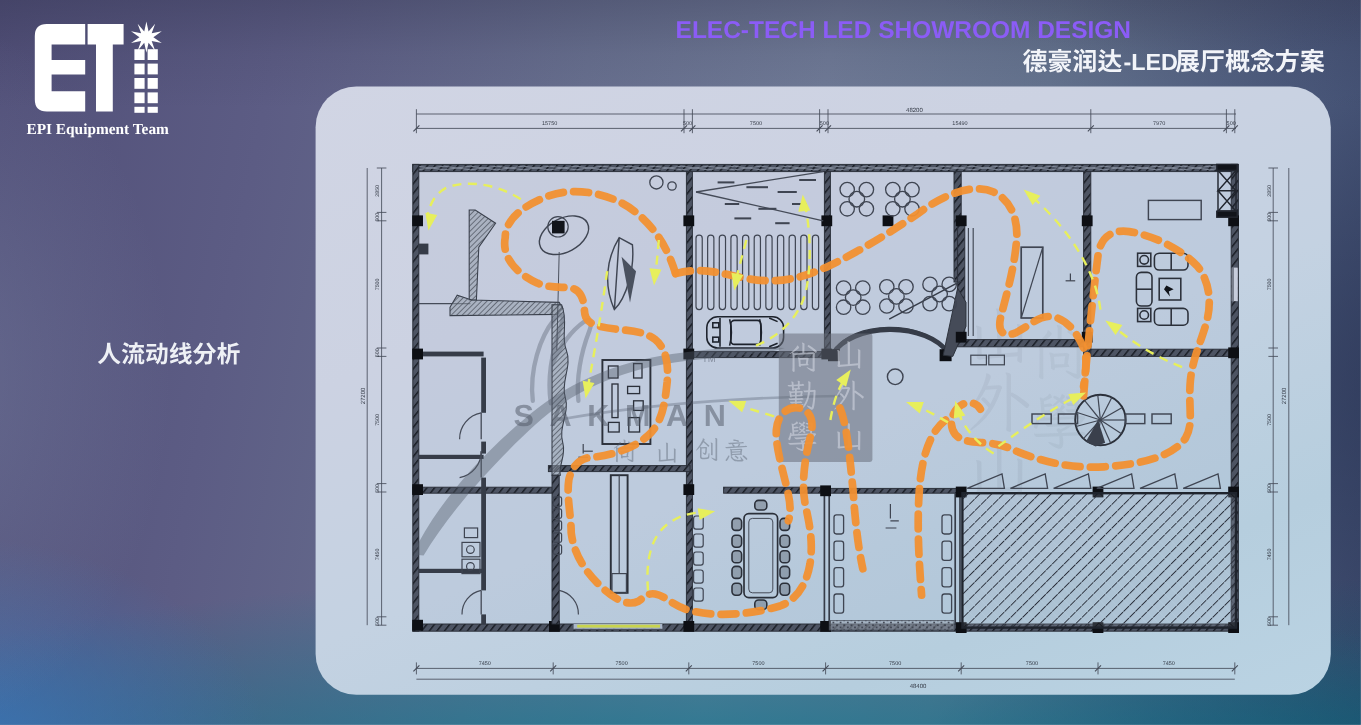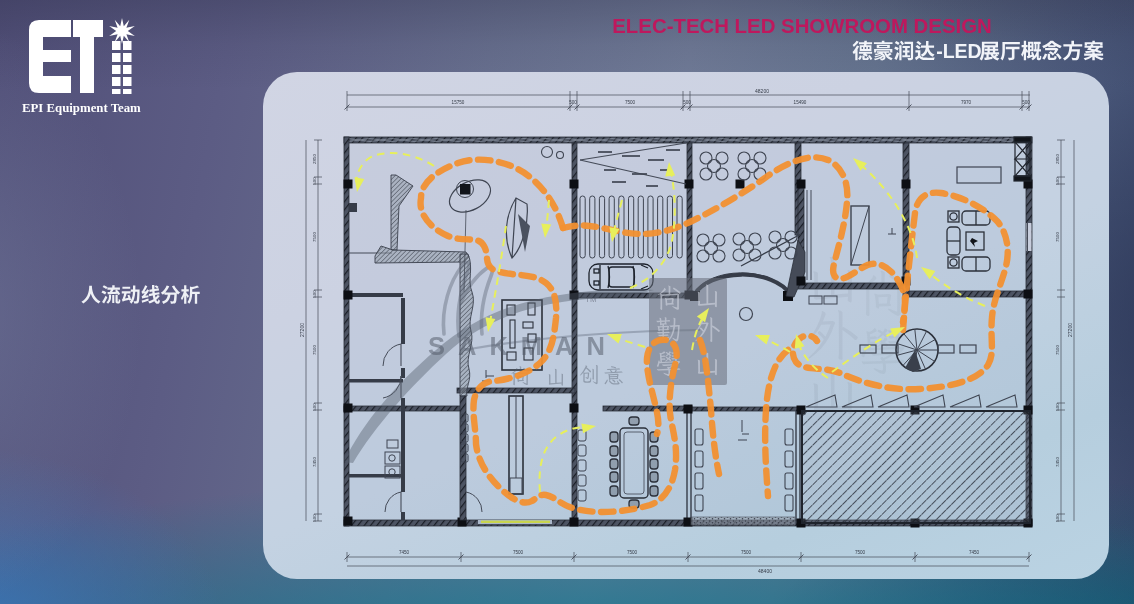--- a/index.html
+++ b/index.html
@@ -36,21 +36,21 @@
       <rect x="101" y="51" width="8.5" height="9"></rect>
 <rect x="90" y="63" width="8.5" height="9"></rect>
       <rect x="101" y="63" width="8.5" height="9"></rect>
 <rect x="90" y="75" width="8.5" height="5"></rect>
       <rect x="101" y="75" width="8.5" height="5"></rect>
 </g>
 
 <text x="0" y="98" font-family="Liberation Serif, serif" font-weight="bold" font-size="12.8" fill="#fff">EPI Equipment Team</text>
 </svg>
 
-<div style="position:absolute;left:563px;top:15px;width:478px;text-align:center;font-weight:bold;font-size:20.4px;letter-spacing:0px;color:#be185d">ELEC-TECH LED SHOWROOM DESIGN</div>
+<div style="position:absolute;left:563px;top:15px;width:478px;text-align:left;font-weight:bold;font-size:20.4px;letter-spacing:0px;color:#8b5cf6">ELEC-TECH LED SHOWROOM DESIGN</div>
 <svg width="280" height="30" viewBox="0 0 280 30" style="position:absolute;left:846px;top:36px">
     <use href="#g5fb7b" transform="translate(6,22.5) scale(0.0208,-0.0208)" fill="#f2f4f9"></use>
     <use href="#g8c6ab" transform="translate(26.8,22.5) scale(0.0208,-0.0208)" fill="#f2f4f9"></use>
     <use href="#g6da6b" transform="translate(47.6,22.5) scale(0.0208,-0.0208)" fill="#f2f4f9"></use>
     <use href="#g8fbeb" transform="translate(68.4,22.5) scale(0.0208,-0.0208)" fill="#f2f4f9"></use>
     <text x="90.2" y="22" font-family="Liberation Sans, sans-serif" font-weight="bold" font-size="19.5" fill="#f2f4f9">-LED</text>
     <use href="#g5c55b" transform="translate(133.2,22.5) scale(0.0208,-0.0208)" fill="#f2f4f9"></use>
     <use href="#g5385b" transform="translate(154.0,22.5) scale(0.0208,-0.0208)" fill="#f2f4f9"></use>
     <use href="#g6982b" transform="translate(174.8,22.5) scale(0.0208,-0.0208)" fill="#f2f4f9"></use>
     <use href="#g5ff5b" transform="translate(195.60000000000002,22.5) scale(0.0208,-0.0208)" fill="#f2f4f9"></use>

